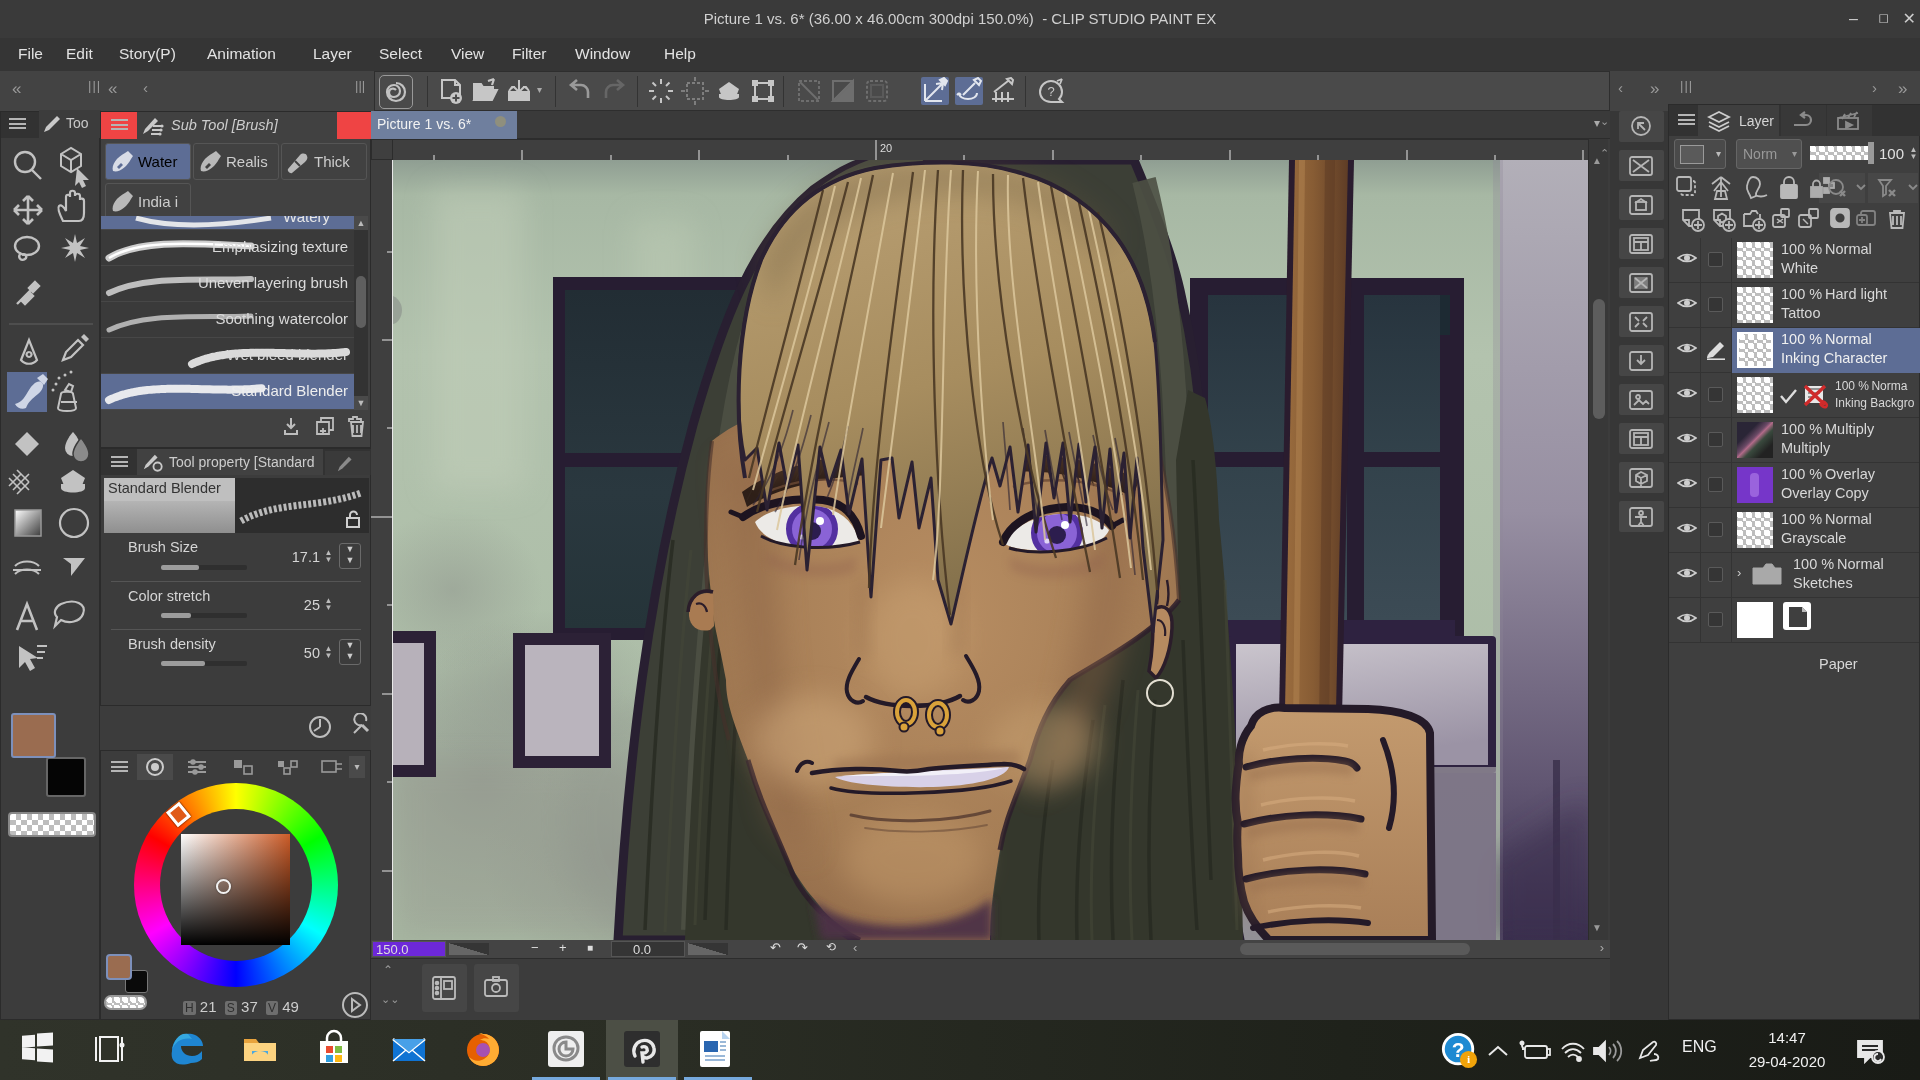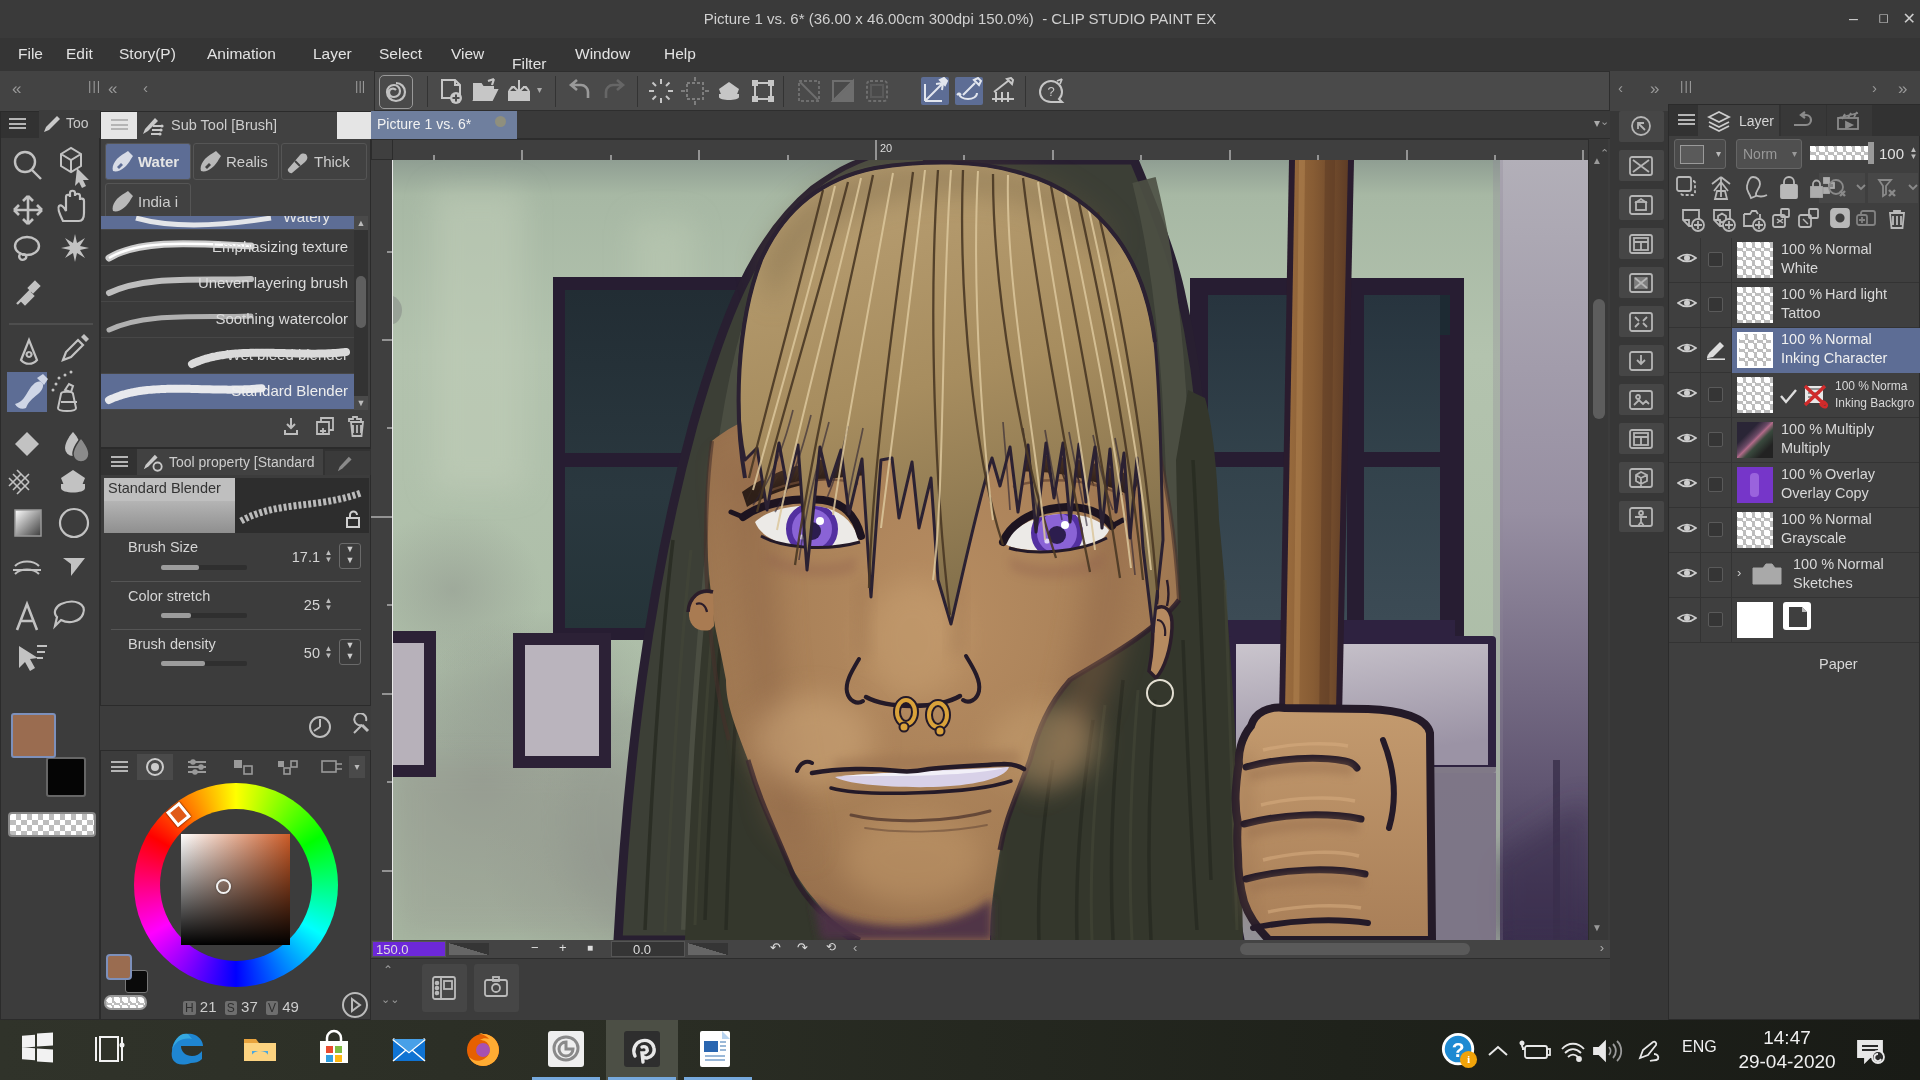--- a/index.html
+++ b/index.html
@@ -60,21 +60,21 @@
   </div>
 
   <div class="abs" id="menubar">
     <span style="left:18px;">File</span>
       <span style="left:66px;">Edit</span>
     <span style="left:119px;">Story(P)</span>
       <span style="left:207px;">Animation</span>
     <span style="left:313px;">Layer</span>
       <span style="left:379px;">Select</span>
     <span style="left:451px;">View</span>
-      <span style="left:512px;margin-top:10px;">Filter</span>
+      <span style="left:512px;">Filter</span>
     <span style="left:575px;">Window</span>
       <span style="left:664px;">Help</span>
   </div>
 
   <div class="abs" id="toolrow">
     <span style="position:absolute;left:1618px;top:8px;color:#9a9a9a;font-size:15px;">‹</span>
     <span style="position:absolute;left:1650px;top:8px;color:#9a9a9a;font-size:17px;">»</span>
     <span style="position:absolute;left:1680px;top:7px;color:#9a9a9a;font-size:13px;letter-spacing:1px;">|||</span>
     <span style="position:absolute;left:1872px;top:8px;color:#9a9a9a;font-size:15px;">›</span>
     <span style="position:absolute;left:1898px;top:8px;color:#9a9a9a;font-size:17px;">»</span>
@@ -259,21 +259,21 @@
 
       <path d="M18 508 l0 22 l6 -6 l5 9 l5 -3 l-5 -9 l8 -1 Z" fill="#c2c2c2" stroke="none"></path>
       <path d="M36 508 l10 0 m-10 6 l8 0 m-8 6 l6 0" stroke-width="2"></path>
     </svg>
 
     <div class="abs" style="left:10px;top:601px;width:45px;height:45px;background:#9a6c50;border:2.5px solid #7d90bb;border-radius:3px;z-index:3;"></div>
     <div class="abs" style="left:45px;top:645px;width:40px;height:40px;background:#050505;border:2px solid #666;border-radius:3px;"></div>
     <div class="abs checker" style="left:7px;top:700px;width:88px;height:25px;border:2px solid #888;border-radius:4px;background-size:11px 11px;"></div>
   </div>
   <div class="abs panel" id="subtool" style="left:100px;top:111px;width:271px;height:337px;background:#414141;">
-    <div class="abs" style="left:0;top:0;width:271px;height:27px;background:#e5e5e5;">
+    <div class="abs" style="left:0;top:0;width:271px;height:27px;background:#ef4444;font-style:italic;">
       <div class="hamb" style="position:absolute;left:10px;top:7px;"></div>
       <div class="abs" style="left:36px;top:0px;width:200px;height:27px;background:#414141;color:#cdcdcd;font-size:14.5px;">
         <svg width="24" height="24" viewBox="0 0 24 24" style="position:absolute;left:4px;top:2px;">
             <path d="M2 20 L4 15 L14 4 L17 7 L7 17 Z" fill="#c9c9c9"></path>
             <g stroke="#c9c9c9" stroke-width="2">
               <line x1="12" y1="12" x2="20" y2="12"></line>
               <line x1="11" y1="16" x2="19" y2="16"></line>
               <line x1="10" y1="20" x2="18" y2="20"></line>
             </g>
             <g fill="#c9c9c9">
@@ -284,21 +284,21 @@
           </svg>
         <span style="position:absolute;left:34px;top:5px;">Sub Tool [Brush]</span>
       </div>
     </div>
 
     <div class="subbtn bluesel" style="left:4px;top:31px;width:86px;">
         <svg width="26" height="26" viewBox="0 0 26 26" style="position:absolute;left:3px;top:5px;">
           <path d="M4 22 C2 16 8 8 16 4 l6 6 C18 18 10 24 4 22 Z M16 4 l3 -2 l5 5 l-2 3 Z" fill="#d8dce6"></path>
           <path d="M8 18 l4 -4 l2 2 l-4 4 Z" fill="#5d6d95"></path>
         </svg>
-        <span style="position:absolute;left:32px;top:9px;color:#e5e5e5;font-weight:bold;">Water</span>
+        <span style="position:absolute;left:32px;top:9px;color:#000000;">Water</span>
       </div>
     <div class="subbtn" style="left:92px;top:31px;width:86px;">
         <svg width="26" height="26" viewBox="0 0 26 26" style="position:absolute;left:3px;top:5px;">
           <path d="M4 22 C2 16 8 8 16 4 l6 6 C18 18 10 24 4 22 Z M16 4 l3 -2 l5 5 l-2 3 Z" fill="#b9b9b9"></path>
           <path d="M8 18 l4 -4 l2 2 l-4 4 Z" fill="#414141"></path>
         </svg>
         <span style="position:absolute;left:32px;top:9px;">Realis</span>
       </div>
     <div class="subbtn" style="left:180px;top:31px;width:86px;">
         <svg width="26" height="26" viewBox="0 0 26 26" style="position:absolute;left:3px;top:5px;">
@@ -1233,21 +1233,21 @@
       </svg>
     <svg class="abs" style="left:1592px;top:19px;" width="32" height="24" viewBox="0 0 32 24" fill="none" stroke="#e8e8e8" stroke-width="1.8">
         <path d="M2 9 h5 l6 -6 v18 l-6 -6 h-5 Z" fill="#e8e8e8"></path>
         <path d="M17 8 a6 6 0 0 1 0 8 M21 5 a10 10 0 0 1 0 14 M25 2 a14 14 0 0 1 0 20" stroke="#9a9a9a"></path>
       </svg>
     <svg class="abs" style="left:1636px;top:20px;" width="26" height="22" viewBox="0 0 26 22" fill="none" stroke="#e8e8e8" stroke-width="1.8">
         <path d="M4 18 l3 -8 l10 -8 c2 -1 4 1 3 3 l-8 10 Z"></path>
         <path d="M18 14 c3 0 5 2 4 5 c-2 2 -5 1 -8 2"></path>
       </svg>
     <span class="abs" style="left:1682px;top:18px;color:#f0f0f0;font-size:16px;">ENG</span>
-    <div class="abs" style="left:1737px;top:6px;width:100px;color:#f0f0f0;font-size:19px;text-align:center;line-height:24px;">14:47<br>29-04-2020</div>
+    <div class="abs" style="left:1737px;top:6px;width:100px;color:#f0f0f0;font-size:15px;text-align:center;line-height:24px;">14:47<br>29-04-2020</div>
     <svg class="abs" style="left:1855px;top:18px;" width="30" height="26" viewBox="0 0 30 26" fill="none" stroke="#e8e8e8" stroke-width="1.8">
         <path d="M3 3 h24 v16 h-12 l-5 5 v-5 h-7 Z" fill="#e8e8e8"></path>
         <path d="M7 8 h16 M7 12 h16" stroke="#2a2a2a"></path>
         <circle cx="23" cy="19" r="6" fill="#2a2a2a" stroke="#e8e8e8"></circle>
         <path d="M23 16 a3.5 3.5 0 1 0 3 5" stroke="#e8e8e8" fill="none"></path>
       </svg>
   </div>
 </div>
 
 </body></html>

